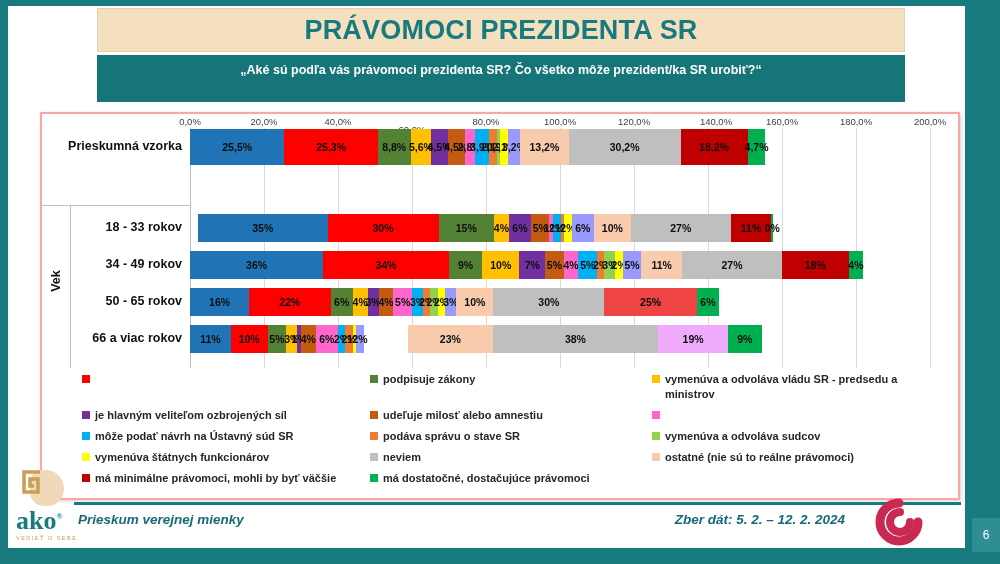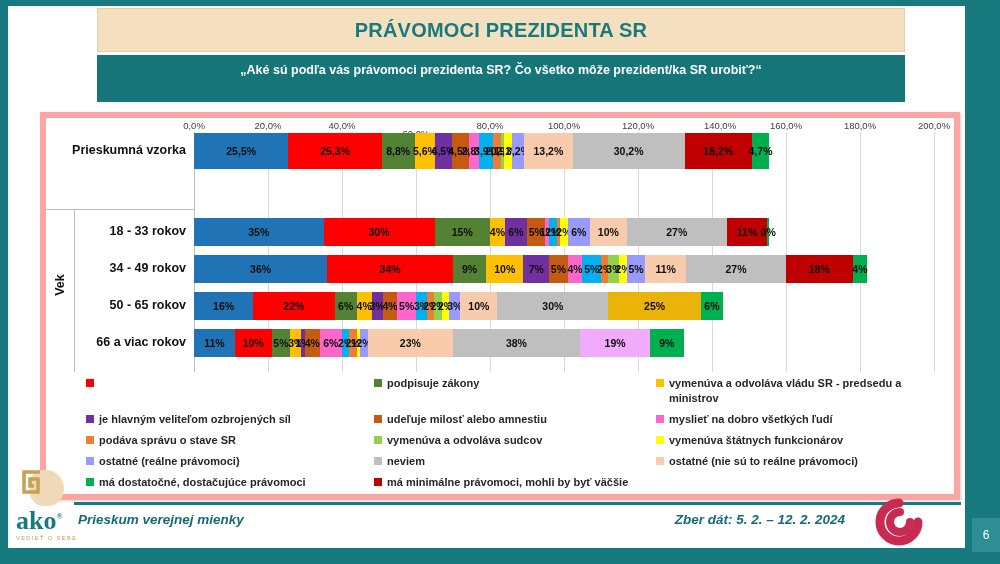--- a/index.html
+++ b/index.html
@@ -3,29 +3,29 @@
 <meta charset="utf-8">
 <style>
   * { margin:0; padding:0; box-sizing:border-box; }
   html,body { font-family:"Liberation Sans", sans-serif; }
   .slide { position:relative; width:1000px; height:564px; background:#177A7E; overflow:hidden; }
   .content { position:absolute; left:8px; top:6px; width:957px; height:542px; background:#ffffff; }
 
   .title-bar { position:absolute; left:89px; top:2px; width:808px; height:44px;
     background:#F4DFBE; display:flex; align-items:center; justify-content:center;
     border:1px solid #e7cfa8; }
-  .title-bar h1 { color:#177A7E; font-size:20px; font-weight:bold; letter-spacing:.2px; }
+  .title-bar h1 { color:#177A7E; font-size:27px; font-weight:bold; letter-spacing:.2px; }
 
   .subtitle-bar { position:absolute; left:89px; top:49px; width:808px; height:47px;
     background:#157579; text-align:center; padding-top:6px; }
   .subtitle-q { color:#ffffff; font-size:12.5px; font-weight:bold; line-height:19px; }
   .subtitle-s { color:#92D050; font-size:12.5px; font-weight:bold; line-height:19px; }
 
   .chart-panel { position:absolute; left:32px; top:106px; width:920px; height:388px;
-    background:#ffffff; border:6px solid #fca5a5; box-shadow:1px 1px 3px rgba(0,0,0,.18); }
+    background:#ffffff; border:2px solid #fca5a5; box-shadow:1px 1px 3px rgba(0,0,0,.18); }
 
   .plot { position:absolute; left:0; top:0; width:100%; height:258px; }
   .gridline { position:absolute; top:14px; width:1px; height:240px; background:#D9D9D9; }
   .axis-line { position:absolute; top:14px; width:1px; height:240px; background:#BFBFBF; }
   .tick-label { position:absolute; top:2px; width:60px; text-align:center;
     font-size:9.5px; color:#404040; }
 
   .bar-row { position:absolute; left:148px; height:28px; display:flex; }
   .bar-seg { position:relative; height:100%; flex:none; }
   .bar-seg span { position:absolute; left:50%; top:50%; transform:translate(-50%,-50%);
@@ -150,21 +150,21 @@
               <span>30,2%</span>
             </div>
             <div class="bar-seg" style="width: 67.34px; background: rgb(192, 0, 0);">
               <span>18,2%</span>
             </div>
             <div class="bar-seg" style="width: 17.39px; background: rgb(0, 176, 80);">
               <span>4,7%</span>
             </div>
           </div>
           <div class="cat-label" style="left: 0px; top: 106px;">18 - 33 rokov</div>
-          <div class="bar-row" style="top: 100px; height: 28px;">
+          <div class="bar-row" style="top: 100px; height: 28px; padding-left: 8px;">
             <div class="bar-seg" style="width: 129.5px; background: rgb(32, 116, 182);">
               <span>35%</span>
             </div>
             <div class="bar-seg" style="width: 111px; background: rgb(254, 0, 0);">
               <span>30%</span>
             </div>
             <div class="bar-seg" style="width: 55.5px; background: rgb(84, 130, 53);">
               <span>15%</span>
             </div>
             <div class="bar-seg" style="width: 14.8px; background: rgb(255, 192, 0);">
@@ -292,21 +292,21 @@
             </div>
             <div class="bar-seg" style="width: 11.1px; background: rgb(153, 153, 255);">
               <span>3%</span>
             </div>
             <div class="bar-seg" style="width: 37px; background: rgb(247, 203, 172);">
               <span>10%</span>
             </div>
             <div class="bar-seg" style="width: 111px; background: rgb(191, 191, 191);">
               <span>30%</span>
             </div>
-            <div class="bar-seg" style="width: 92.5px; background: #eab308;">
+            <div class="bar-seg" style="width: 92.5px; background: #ef4444;">
               <span>25%</span>
             </div>
             <div class="bar-seg" style="width: 22.2px; background: rgb(0, 176, 80);">
               <span>6%</span>
             </div>
           </div>
           <div class="cat-label" style="left: 0px; top: 217px;">66 a viac rokov</div>
           <div class="bar-row" style="top: 211px; height: 28px;">
             <div class="bar-seg" style="width: 40.7px; background: rgb(32, 116, 182);">
               <span>11%</span>
@@ -334,24 +334,24 @@
             </div>
             <div class="bar-seg" style="width: 7.4px; background: rgb(237, 125, 49);">
               <span>2%</span>
             </div>
             <div class="bar-seg" style="width: 3.7px; background: rgb(255, 255, 0);">
               <span>1%</span>
             </div>
             <div class="bar-seg" style="width: 7.4px; background: rgb(153, 153, 255);">
               <span>2%</span>
             </div>
-            <div class="bar-seg" style="width: 85.1px; background: rgb(247, 203, 172);">
+            <div class="bar-seg" style="width: 85.1px; background: rgb(247, 203, 172); margin-left: 44px;">
               <span>23%</span>
             </div>
-            <div class="bar-seg" style="width: 127px; background: rgb(191, 191, 191);">
+            <div class="bar-seg" style="width: 165px; background: rgb(191, 191, 191);">
               <span>38%</span>
             </div>
             <div class="bar-seg" style="width: 70.3px; background: #f0abfc;">
               <span>19%</span>
             </div>
             <div class="bar-seg" style="width: 33.3px; background: rgb(0, 176, 80);">
               <span>9%</span>
             </div>
           </div>
         </div>
@@ -370,53 +370,52 @@
           <div class="legend-item">
             <span class="legend-swatch" style="background: rgb(112, 48, 160);"></span>
             <span>je hlavným veliteľom ozbrojených síl</span>
           </div>
           <div class="legend-item">
             <span class="legend-swatch" style="background: rgb(197, 90, 17);"></span>
             <span>udeľuje milosť alebo amnestiu</span>
           </div>
           <div class="legend-item">
             <span class="legend-swatch" style="background: rgb(255, 102, 204);"></span>
-            <span>myslieť na dobro všetkých ľudí</span>
+          </div>
+          <div class="legend-item">
+            <span class="legend-swatch" style="background: rgb(0, 176, 240);"></span>
+            <span>môže podať návrh na Ústavný súd SR</span>
           </div>
           <div class="legend-item">
             <span class="legend-swatch" style="background: rgb(237, 125, 49);"></span>
             <span>podáva správu o stave SR</span>
           </div>
           <div class="legend-item">
             <span class="legend-swatch" style="background: rgb(146, 208, 80);"></span>
             <span>vymenúva a odvoláva sudcov</span>
           </div>
           <div class="legend-item">
             <span class="legend-swatch" style="background: rgb(255, 255, 0);"></span>
             <span>vymenúva štátnych funkcionárov</span>
           </div>
           <div class="legend-item">
-            <span class="legend-swatch" style="background: rgb(153, 153, 255);"></span>
-            <span>ostatné (reálne právomoci)</span>
-          </div>
-          <div class="legend-item">
             <span class="legend-swatch" style="background: rgb(191, 191, 191);"></span>
             <span>neviem</span>
           </div>
           <div class="legend-item">
             <span class="legend-swatch" style="background: rgb(247, 203, 172);"></span>
             <span>ostatné (nie sú to reálne právomoci)</span>
           </div>
           <div class="legend-item">
+            <span class="legend-swatch" style="background: rgb(192, 0, 0);"></span>
+            <span>má minimálne právomoci, mohli by byť väčšie</span>
+          </div>
+          <div class="legend-item">
             <span class="legend-swatch" style="background: rgb(0, 176, 80);"></span>
             <span>má dostatočné, dostačujúce právomoci</span>
-          </div>
-          <div class="legend-item">
-            <span class="legend-swatch" style="background: rgb(192, 0, 0);"></span>
-            <span>má minimálne právomoci, mohli by byť väčšie</span>
           </div>
         </div>
     </div>
 
     <div class="footer-divider"></div>
 
     <div class="ako-logo">
       <div class="ako-hand"></div>
       <svg class="ako-key" width="30" height="32" viewBox="0 0 30 32">
         <path d="M24 4 H8 V24 H22 V11 H14 V18 H18" fill="none" stroke="#C9A050" stroke-width="3.5"></path>

